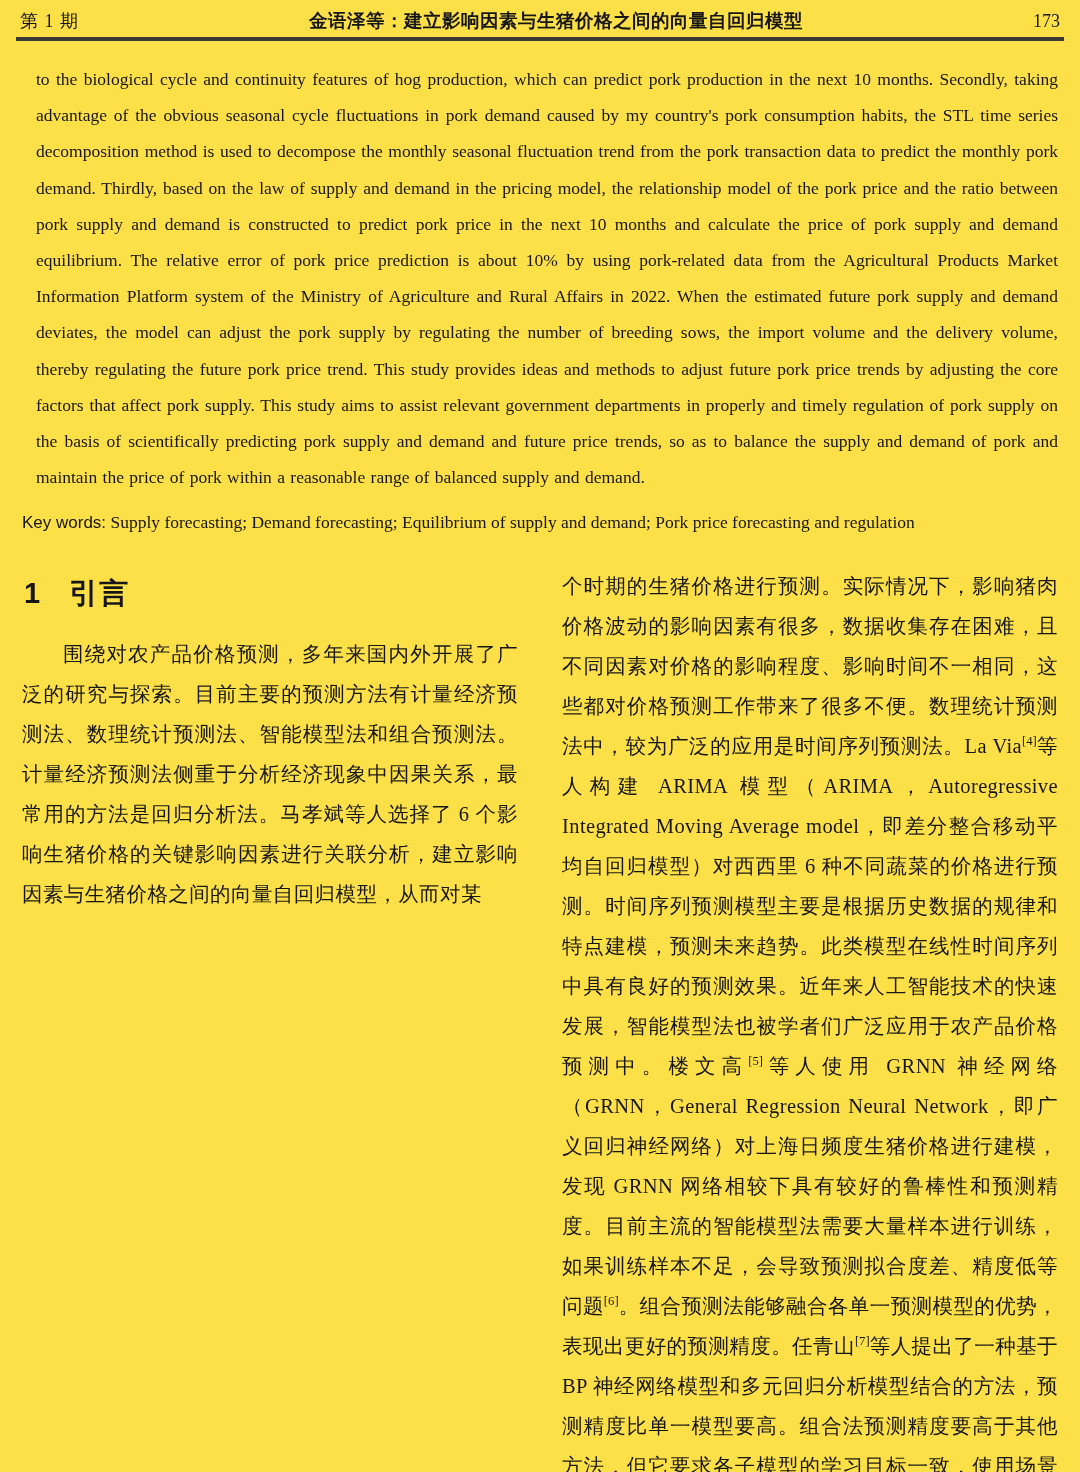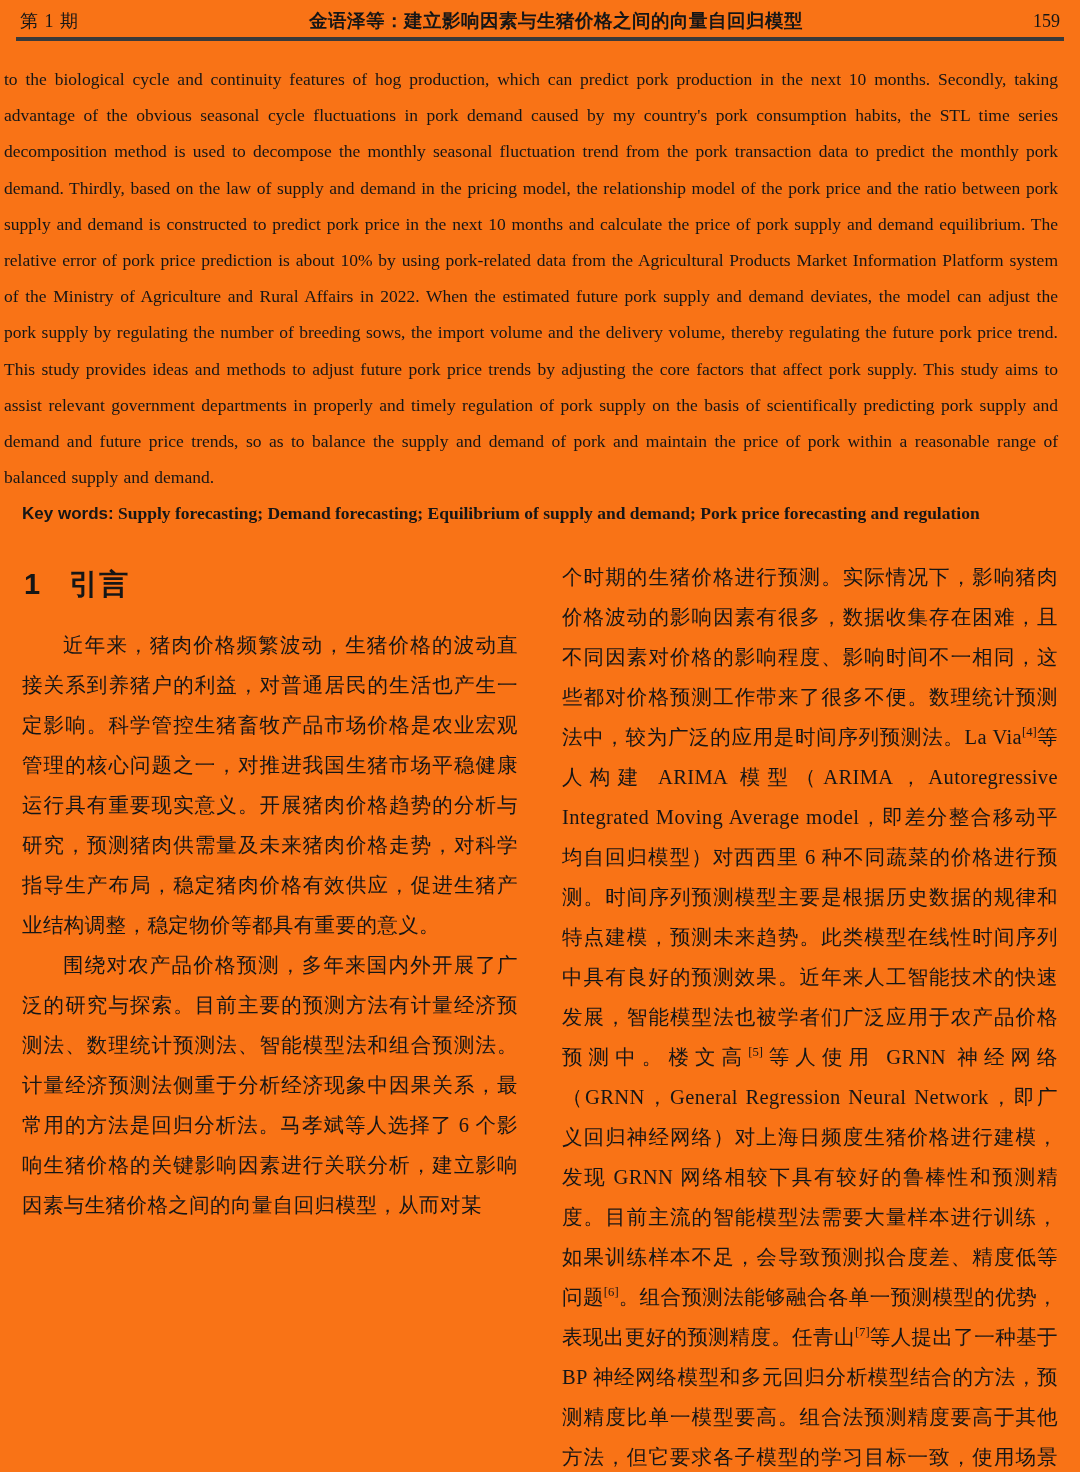--- a/index.html
+++ b/index.html
@@ -1,21 +1,21 @@
 <!DOCTYPE html>
 <html lang="zh"><head>
 <meta charset="utf-8">
 <style>
   html, body { margin: 0; padding: 0; background: #e8e8e8; }
   .page {
     position: relative;
     width: 1080px;
     height: 1472px;
     margin: 0 auto;
-    background: #f97316;
+    background: #fde047;
     color: #161616;
     overflow: hidden;
     font-family: "Liberation Serif", "DejaVu Serif", serif;
     box-sizing: border-box;
   }
 
   
   .running-head {
     display: flex;
     align-items: baseline;
@@ -45,32 +45,31 @@
     white-space: nowrap;
   }
   .head-rule {
     height: 4px;
     background: #3a3a3a;
     margin: 4px 16px 0 16px;
   }
 
   
   .abstract {
-    margin: 20px 22px 0 4px;
+    margin: 20px 22px 0 36px;
     font-size: 17.5px;
     line-height: 36.2px;
     text-align: justify;
     word-spacing: 1px;
   }
   .keywords {
-    margin: 0 22px 0 22px;
+    margin: 9px 22px 0 22px;
     font-size: 17.5px;
     line-height: 36.2px;
     text-align: left;
-    font-weight: bold;
   }
   .kw-label {
     font-family: "Liberation Sans", "DejaVu Sans", sans-serif;
     font-size: 17px;
   }
 
   
   .columns {
     display: flex;
     gap: 44px;
@@ -104,39 +103,38 @@
   }
 </style>
 </head>
 <body>
 
 <div class="page">
 
   <header class="running-head">
     <span class="head-issue">第 1 期</span>
     <span class="head-title">金语泽等：建立影响因素与生猪价格之间的向量自回归模型</span>
-    <span class="head-page">159</span>
+    <span class="head-page">173</span>
   </header>
 
   <div class="head-rule"></div>
 
   <div class="abstract">to the biological cycle and continuity features of hog production, which can predict pork production in the next 10 months. Secondly, taking advantage of the obvious seasonal cycle fluctuations in pork demand caused by my country's pork consumption habits, the STL time series decomposition method is used to decompose the monthly seasonal fluctuation trend from the pork transaction data to predict the monthly pork demand. Thirdly, based on the law of supply and demand in the pricing model, the relationship model of the pork price and the ratio between pork supply and demand is constructed to predict pork price in the next 10 months and calculate the price of pork supply and demand equilibrium. The relative error of pork price prediction is about 10% by using pork-related data from the Agricultural Products Market Information Platform system of the Ministry of Agriculture and Rural Affairs in 2022. When the estimated future pork supply and demand deviates, the model can adjust the pork supply by regulating the number of breeding sows, the import volume and the delivery volume, thereby regulating the future pork price trend. This study provides ideas and methods to adjust future pork price trends by adjusting the core factors that affect pork supply. This study aims to assist relevant government departments in properly and timely regulation of pork supply on the basis of scientifically predicting pork supply and demand and future price trends, so as to balance the supply and demand of pork and maintain the price of pork within a reasonable range of balanced supply and demand.</div>
 
   <div class="keywords">
     <span class="kw-label">Key words:</span><span> Supply forecasting; Demand forecasting; Equilibrium of supply and demand; Pork price forecasting and regulation</span>
   </div>
 
   <div class="columns">
 
     <div class="col">
       <div class="sec-heading">
         <span>1</span>
         <span>引言</span>
       </div>
-      <p class="indent">近年来，猪肉价格频繁波动，生猪价格的波动直接关系到养猪户的利益，对普通居民的生活也产生一定影响。科学管控生猪畜牧产品市场价格是农业宏观管理的核心问题之一，对推进我国生猪市场平稳健康运行具有重要现实意义。开展猪肉价格趋势的分析与研究，预测猪肉供需量及未来猪肉价格走势，对科学指导生产布局，稳定猪肉价格有效供应，促进生猪产业结构调整，稳定物价等都具有重要的意义。</p>
       <p class="indent">围绕对农产品价格预测，多年来国内外开展了广泛的研究与探索。目前主要的预测方法有计量经济预测法、数理统计预测法、智能模型法和组合预测法。计量经济预测法侧重于分析经济现象中因果关系，最常用的方法是回归分析法。马孝斌等人选择了 6 个影响生猪价格的关键影响因素进行关联分析，建立影响因素与生猪价格之间的向量自回归模型，从而对某</p>
     </div>
 
     <div class="col">
       <p>个时期的生猪价格进行预测。实际情况下，影响猪肉价格波动的影响因素有很多，数据收集存在困难，且不同因素对价格的影响程度、影响时间不一相同，这些都对价格预测工作带来了很多不便。数理统计预测法中，较为广泛的应用是时间序列预测法。La Via<sup>[4]</sup>等人构建 ARIMA 模型（ARIMA，Autoregressive Integrated Moving Average model，即差分整合移动平均自回归模型）对西西里 6 种不同蔬菜的价格进行预测。时间序列预测模型主要是根据历史数据的规律和特点建模，预测未来趋势。此类模型在线性时间序列中具有良好的预测效果。近年来人工智能技术的快速发展，智能模型法也被学者们广泛应用于农产品价格预测中。楼文高<sup>[5]</sup>等人使用 GRNN 神经网络（GRNN，General Regression Neural Network，即广义回归神经网络）对上海日频度生猪价格进行建模，发现 GRNN 网络相较下具有较好的鲁棒性和预测精度。目前主流的智能模型法需要大量样本进行训练，如果训练样本不足，会导致预测拟合度差、精度低等问题<sup>[6]</sup>。组合预测法能够融合各单一预测模型的优势，表现出更好的预测精度。任青山<sup>[7]</sup>等人提出了一种基于 BP 神经网络模型和多元回归分析模型结合的方法，预测精度比单一模型要高。组合法预测精度要高于其他方法，但它要求各子模型的学习目标一致，使用场景有局限性。</p>
 
     </div>
 
   </div>
 

